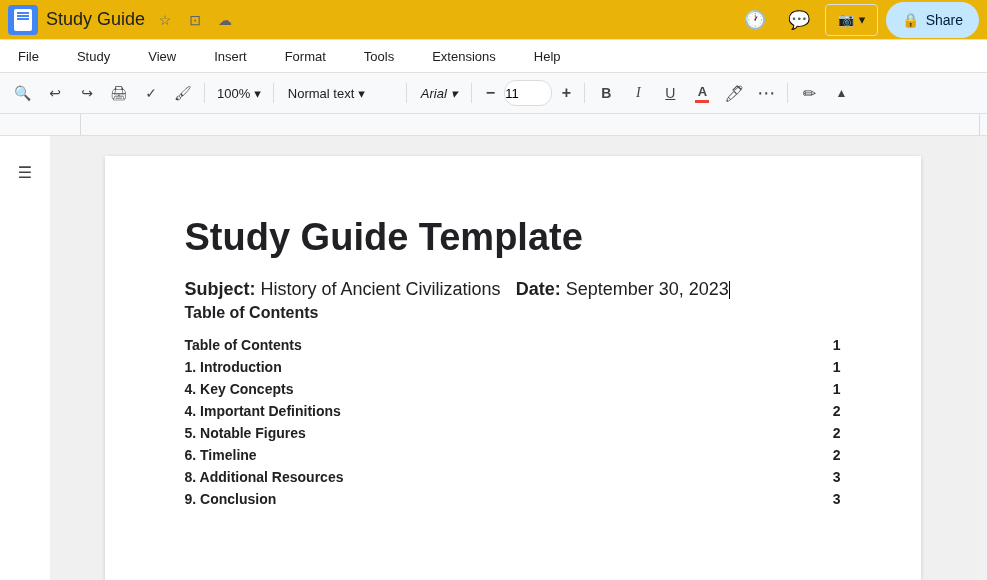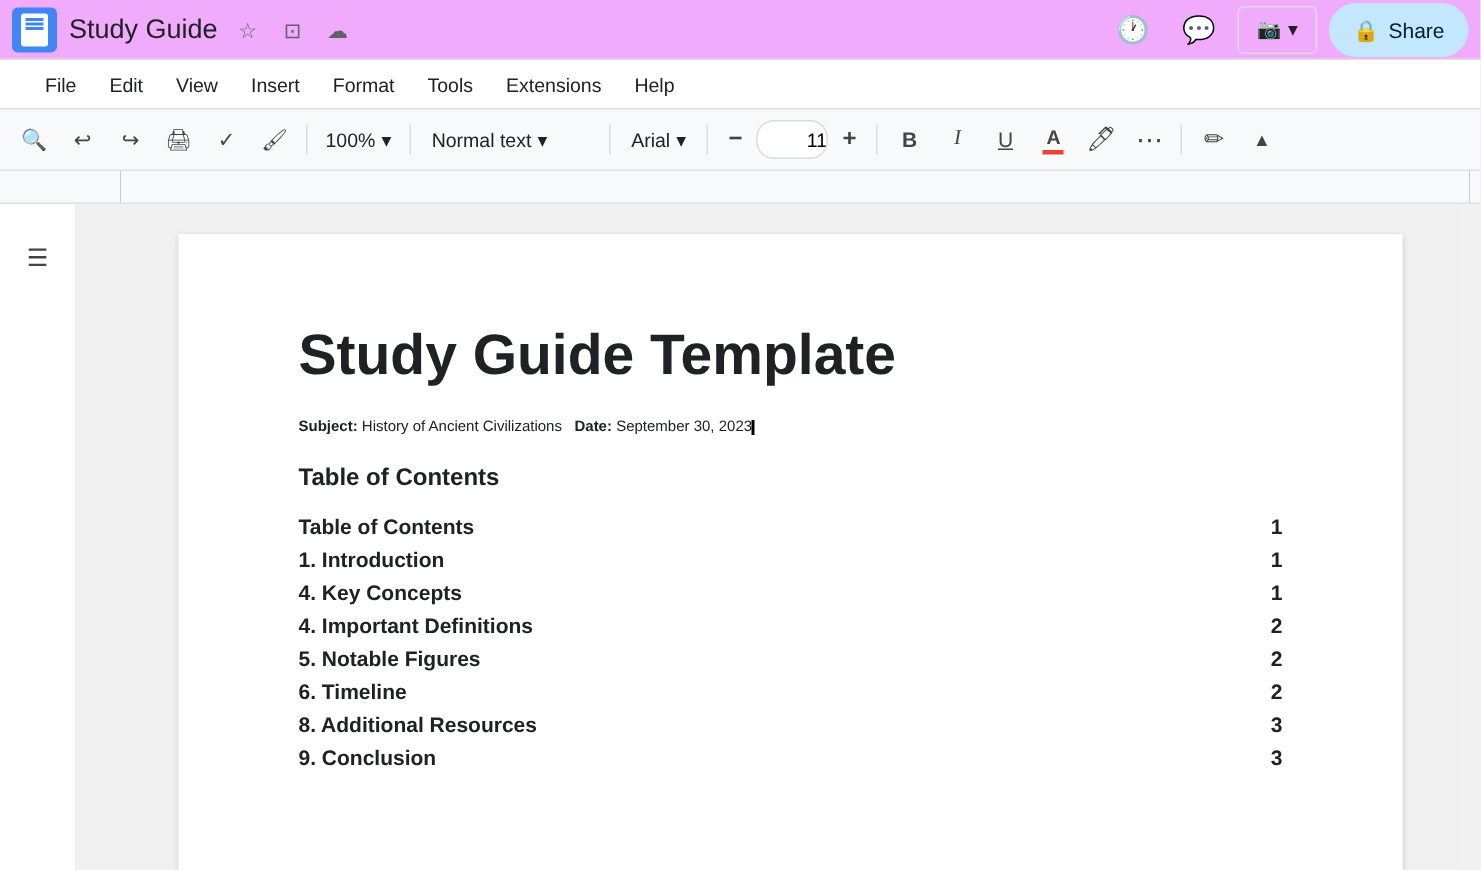--- a/index.html
+++ b/index.html
@@ -2,21 +2,21 @@
 <html><head>
   <meta charset="utf-8">
   <style>
     * { margin: 0; padding: 0; box-sizing: border-box; }
     body { font-family: Arial, sans-serif; background: #f0f0f0; width: 987px; height: 580px; overflow: hidden; }
 
     
     .title-bar {
       display: flex;
       align-items: center;
-      background: #f0abfc;
+      background: #eab308;
       padding: 4px 8px;
       height: 40px;
       border-bottom: 1px solid #e0e0e0;
     }
     .doc-icon {
       width: 30px; height: 30px;
       background: #4285f4;
       border-radius: 4px;
       display: flex; align-items: center; justify-content: center;
       margin-right: 8px;
@@ -86,23 +86,23 @@
       font-size: 14px;
       font-weight: 500;
       color: #001d35;
     }
 
     
     .menu-bar {
       display: flex;
       align-items: center;
       background: #fff;
-      padding: 2px 20px;
+      padding: 2px 8px;
       height: 32px;
-      gap: 2px;
+      gap: 18px;
     }
     .menu-item {
       padding: 4px 10px;
       font-size: 13px;
       color: #202124;
       border-radius: 4px;
       cursor: pointer;
     }
 
     
@@ -158,39 +158,40 @@
     .font-selector {
       display: flex; align-items: flex-end;
       background: transparent;
       border: none;
       border-radius: 4px;
       padding: 2px 8px;
       font-size: 13px;
       cursor: pointer;
       color: #202124;
       gap: 4px;
+      font-style: italic;
     }
     .font-size-area {
       display: flex; align-items: center;
       gap: 2px;
     }
     .font-size-btn {
       width: 24px; height: 24px;
       display: flex; align-items: center; justify-content: center;
       border-radius: 4px;
       cursor: pointer;
       font-size: 16px;
       font-weight: bold;
       color: #444;
       border: none;
       background: transparent;
     }
     .font-size-input {
       width: 48px; height: 26px;
-      text-align: right;
+      text-align: left;
       border: 1px solid #dadce0;
       border-radius: 12px;
       font-size: 13px;
       background: #fff;
     }
     .bold-btn { font-weight: bold; }
     .italic-btn { font-style: italic; font-family: serif; }
     .underline-btn { text-decoration: underline; }
     .text-color-btn {
       display: flex; flex-direction: column; align-items: center;
@@ -233,21 +234,21 @@
       border-radius: 4px;
       cursor: pointer;
       color: #444;
       font-size: 16px;
     }
     .doc-area {
       flex: 1;
       overflow-y: auto;
       padding: 20px 40px;
       display: flex;
-      justify-content: flex-end;
+      justify-content: center;
     }
     .page {
       background: #fff;
       width: 816px;
       min-height: 440px;
       padding: 60px 80px 60px 80px;
       box-shadow: 0 1px 4px rgba(0,0,0,0.15);
       position: relative;
     }
     .scrollbar {
@@ -257,23 +258,23 @@
 
     
     .doc-title {
       font-size: 38px;
       font-weight: bold;
       color: #202124;
       margin-bottom: 20px;
       font-family: Arial, sans-serif;
     }
     .doc-meta {
-      font-size: 10px;
-      color: #202124;
-      margin-bottom: 20px;
+      font-size: 18px;
+      color: #202124;
+      margin-bottom: 4px;
       font-family: Arial, sans-serif;
     }
     .doc-meta strong { font-weight: bold; }
     .doc-toc-title {
       font-size: 16px;
       font-weight: bold;
       color: #202124;
       margin-bottom: 12px;
       font-family: Arial, sans-serif;
     }
@@ -340,21 +341,21 @@
     </button>
     <button class="share-btn">
       <span>🔒</span>
       <span>Share</span>
     </button>
   </div>
 </div>
 
 <div class="menu-bar">
   <div class="menu-item">File</div>
-  <div class="menu-item">Edit</div>
+  <div class="menu-item">Study</div>
   <div class="menu-item">View</div>
   <div class="menu-item">Insert</div>
   <div class="menu-item">Format</div>
   <div class="menu-item">Tools</div>
   <div class="menu-item">Extensions</div>
   <div class="menu-item">Help</div>
 </div>
 
 <div class="toolbar">
   <button class="toolbar-btn" title="Search">🔍</button>

